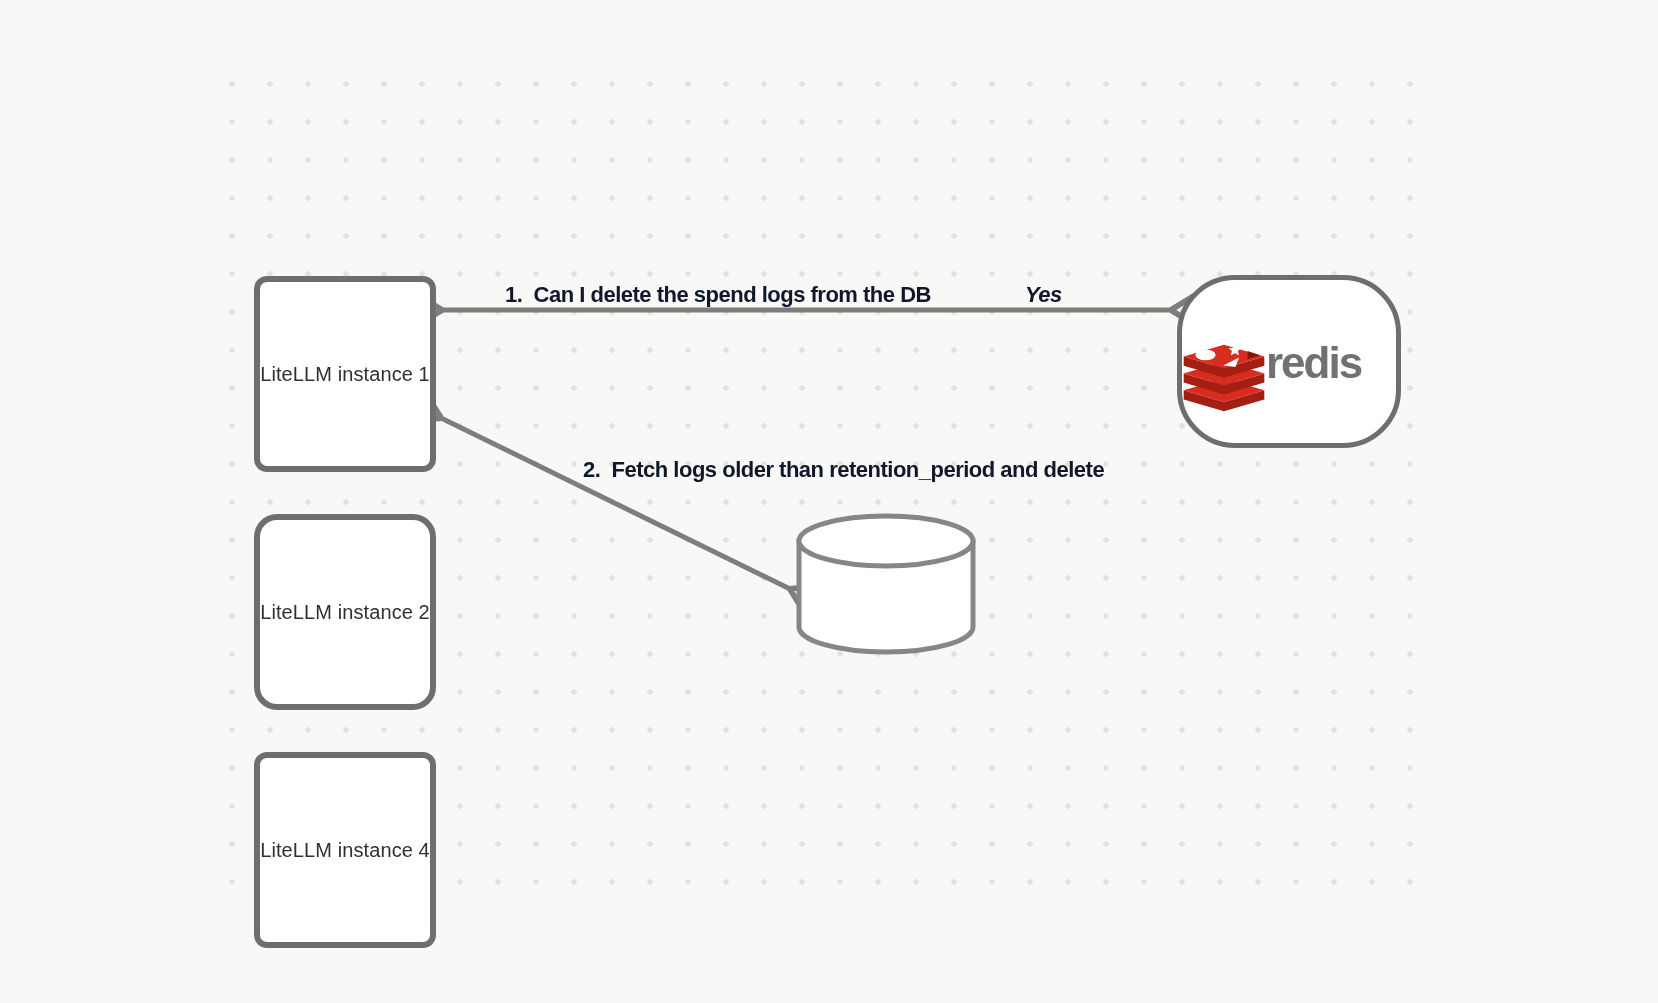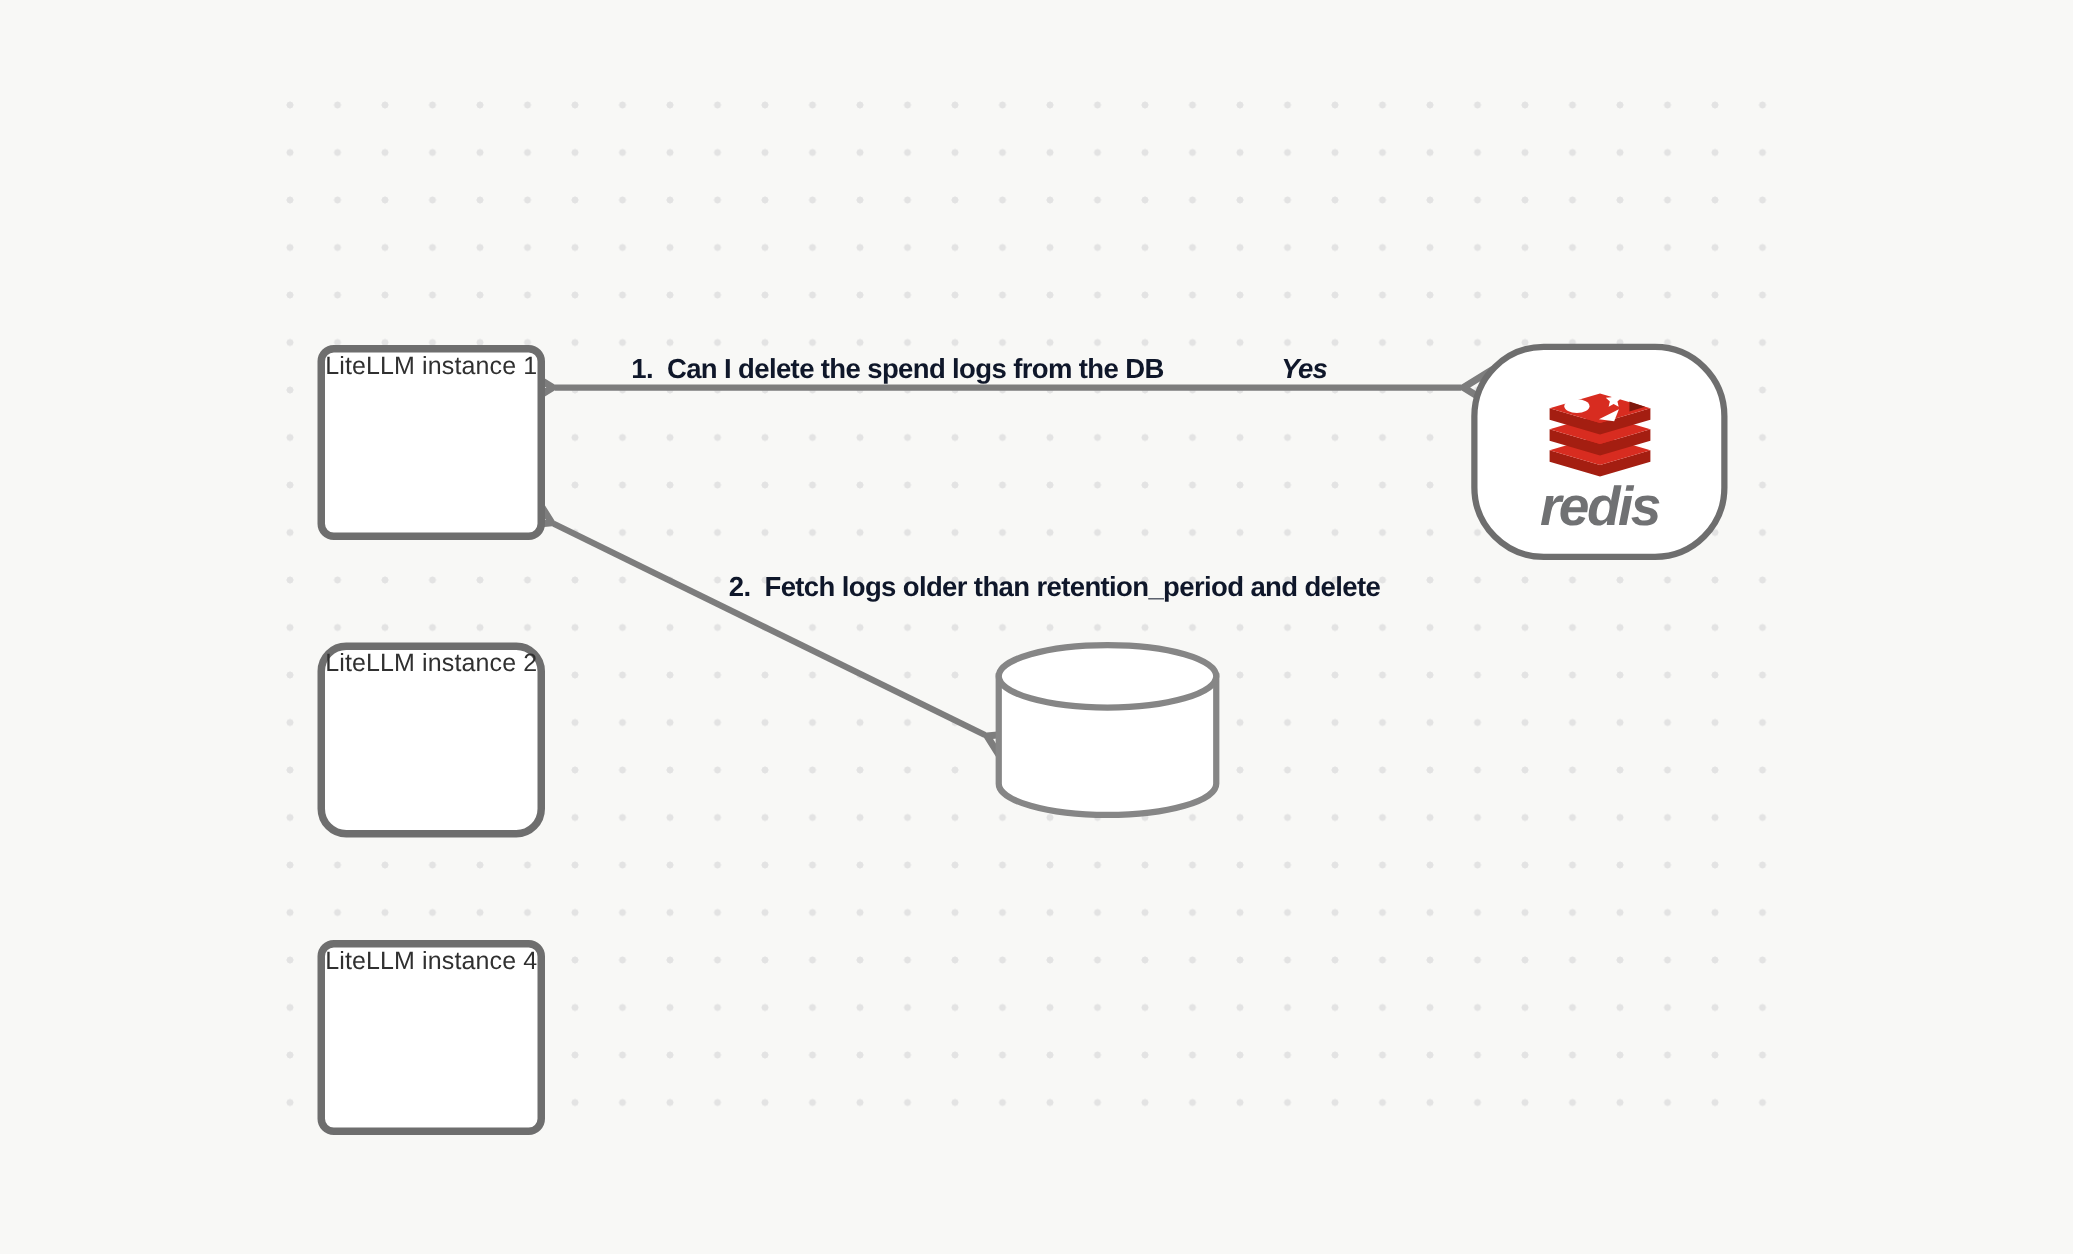--- a/index.html
+++ b/index.html
@@ -10,32 +10,32 @@
     position:relative;
   }
   .canvas{position:absolute;inset:0;}
   .dots{
     position:absolute;left:213px;top:65px;width:1216px;height:836px;
     background-image:radial-gradient(circle at 19px 19px,#e3e3e3 2.6px,rgba(0,0,0,0) 3px);
     background-size:38px 38px;
   }
   svg.overlay{position:absolute;left:0;top:0;width:1658px;height:1003px;}
   .node-box{
-    position:absolute;width:182px;height:156px;box-sizing:border-box;
+    position:absolute;width:182px;height:196px;box-sizing:border-box;
     background:#ffffff;border:6px solid #6e6e6e;border-radius:13px;
-    display:flex;justify-content:center;
+    display:flex;align-items:center;justify-content:center;
   }
   .node-box span{font-size:20px;color:#303030;letter-spacing:0.1px;}
   #box1{left:254px;top:276px;}
   #box2{left:254px;top:514px;border-radius:23px;}
   #box3{left:254px;top:752px;}
   .redis-node{
-    position:absolute;left:1177px;top:275px;width:205px;height:173px;box-sizing:border-box;
+    position:absolute;left:1177px;top:275px;width:224px;height:173px;box-sizing:border-box;
     background:#ffffff;border:5px solid #6e6e6e;border-radius:58px;
-    display:flex;flex-direction:column;align-items:center;font-style:italic;
+    display:flex;flex-direction:row;align-items:center;
   }
   .redis-node svg.redis-logo{margin-top:33px;display:block;}
   .redis-word{
     font-size:44px;font-weight:bold;color:#707173;letter-spacing:-2px;
     line-height:40px;margin-top:3px;
   }
   .db-node{position:absolute;left:793px;top:512px;width:186px;height:146px;}
   .db-node svg.cyl{position:absolute;left:0;top:0;}
   .db-content{
     position:absolute;left:12px;top:64px;height:76px;

